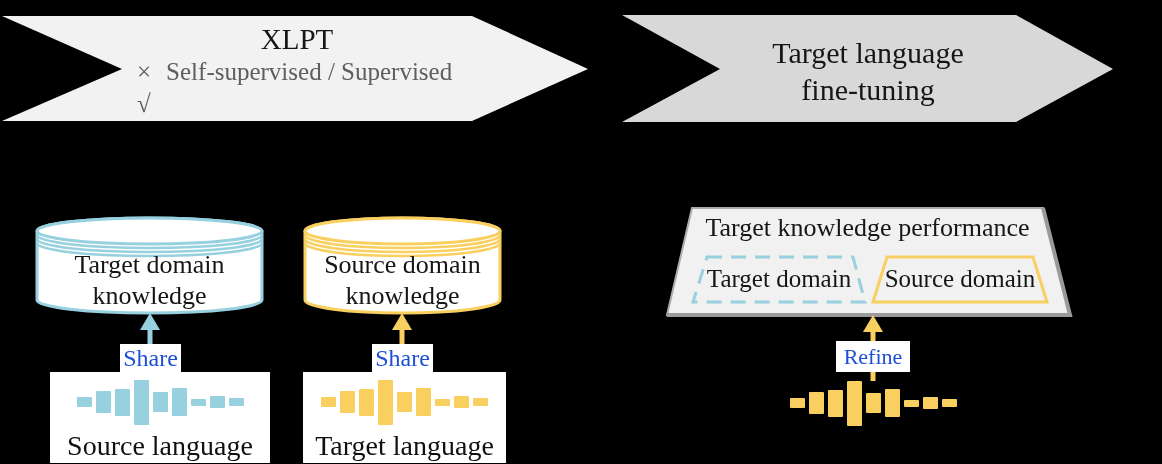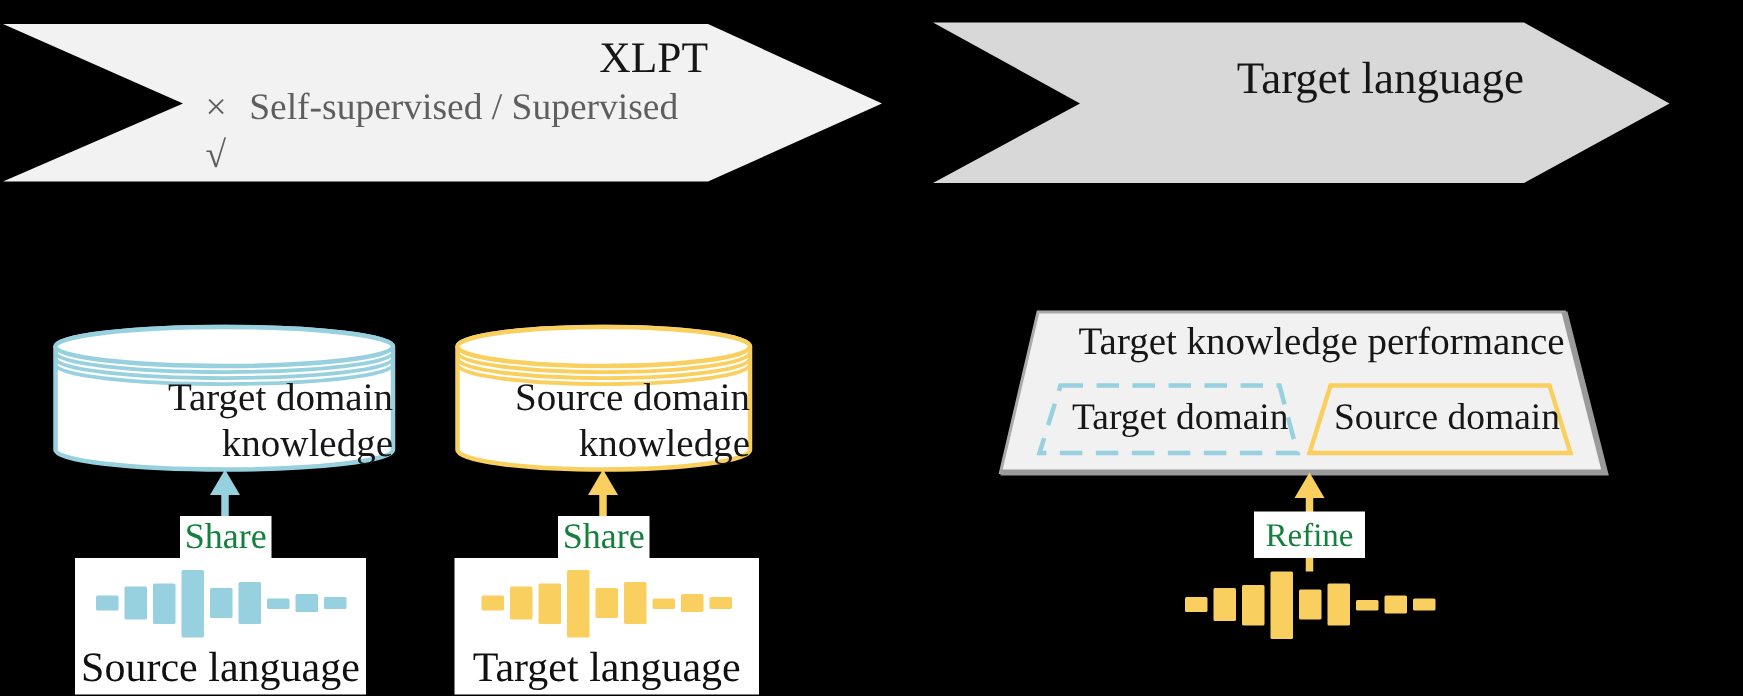--- a/index.html
+++ b/index.html
@@ -1,25 +1,25 @@
 <!DOCTYPE html>
 <html style="--blue: #97d0de; --yellow: #f9d05f; --step1_fill: #f3f2f2; --step2_fill: #d8d8d8; --panel_fill: #f1f1f1; --panel_stroke: #ababab; --panel_bevel: #9a9a9a; --ink: #161616; --muted: #5e5e5e; --box_bg: #ffffff;"><head>
 <meta charset="utf-8">
 <style>
   *{margin:0;padding:0;box-sizing:border-box}
   html,body{width:1162px;height:464px;background:#000;overflow:hidden}
   body{font-family:"Liberation Serif","DejaVu Serif",serif;position:relative;color:var(--ink)}
   .abs{position:absolute}
   .txt{position:absolute;white-space:nowrap}
-  .center{text-align:right}
+  .center{text-align:center}
   .wave{display:flex;align-items:center;justify-content:center;gap:4px;width:100%}
   .wbar{width:15px;flex:0 0 auto;border-radius:1px}
   .whitebox{position:absolute;background:var(--box_bg);display:flex;flex-direction:column;align-items:center;justify-content:space-between;padding:5px 0 1px}
   .lang-label{font-size:28px;line-height:33px;color:#101010;white-space:nowrap}
-  .badge{position:absolute;background:var(--box_bg);text-align:center;color:#15803d}
+  .badge{position:absolute;background:var(--box_bg);text-align:center;color:#1d4ed8}
   .muted-row{display:flex;gap:15px;font-size:25px;line-height:30px;color:var(--muted)}
 </style>
 </head>
 <body>
 
 <svg class="abs" width="1162" height="464" viewBox="0 0 1162 464">
 
   <polygon points="2,16 472,16 588,69 472,121 2,121 122,69" style="fill:var(--step1_fill)"></polygon>
 
   <polygon points="622,15 1016,15 1113,69 1016,122 622,122 720,69" style="fill:var(--step2_fill)"></polygon>
@@ -71,20 +71,21 @@
   <span>×</span>
   <span>Self-supervised / Supervised</span>
 </div>
 
 <div class="txt muted-row" style="left:137px;top:89px">
   <span>√</span>
 </div>
 
 <div class="txt center" style="left:720px;top:34px;width:296px;font-size:30px;line-height:37px">
   <div>Target language</div>
+  <div>fine-tuning</div>
 </div>
 
 <div class="txt center" style="left:37px;top:249px;width:225px;font-size:26px;line-height:31px">
   <div>Target domain</div>
   <div>knowledge</div>
 </div>
 
 <div class="txt center" style="left:305px;top:249px;width:195px;font-size:26px;line-height:31px">
   <div>Source domain</div>
   <div>knowledge</div>
@@ -95,21 +96,21 @@
 <div class="badge" style="left:372px;top:344px;width:61px;height:29px;font-size:24px;line-height:29px">Share</div>
 
 <div class="badge" style="left:836px;top:341px;width:74px;height:31px;font-size:22px;line-height:31px">Refine</div>
 
 <div class="txt center" style="left:692px;top:213px;width:351px;font-size:26px">Target knowledge performance</div>
 
 <div class="txt center" style="left:699px;top:265px;width:160px;font-size:25px">Target domain</div>
 
 <div class="txt center" style="left:880px;top:265px;width:160px;font-size:25px">Source domain</div>
 
-<div class="whitebox" style="left:50px;top:372px;width:194px;height:91px">
+<div class="whitebox" style="left:50px;top:372px;width:220px;height:91px">
   <div class="wave" style="height:50px">
       <span class="wbar" style="height: 10px; background: var(--blue);"></span>
       <span class="wbar" style="height: 22px; background: var(--blue);"></span>
       <span class="wbar" style="height: 27px; background: var(--blue);"></span>
       <span class="wbar" style="height: 45px; background: var(--blue);"></span>
       <span class="wbar" style="height: 20px; background: var(--blue);"></span>
       <span class="wbar" style="height: 28px; background: var(--blue);"></span>
       <span class="wbar" style="height: 7px; background: var(--blue);"></span>
       <span class="wbar" style="height: 12px; background: var(--blue);"></span>
       <span class="wbar" style="height: 8px; background: var(--blue);"></span>

